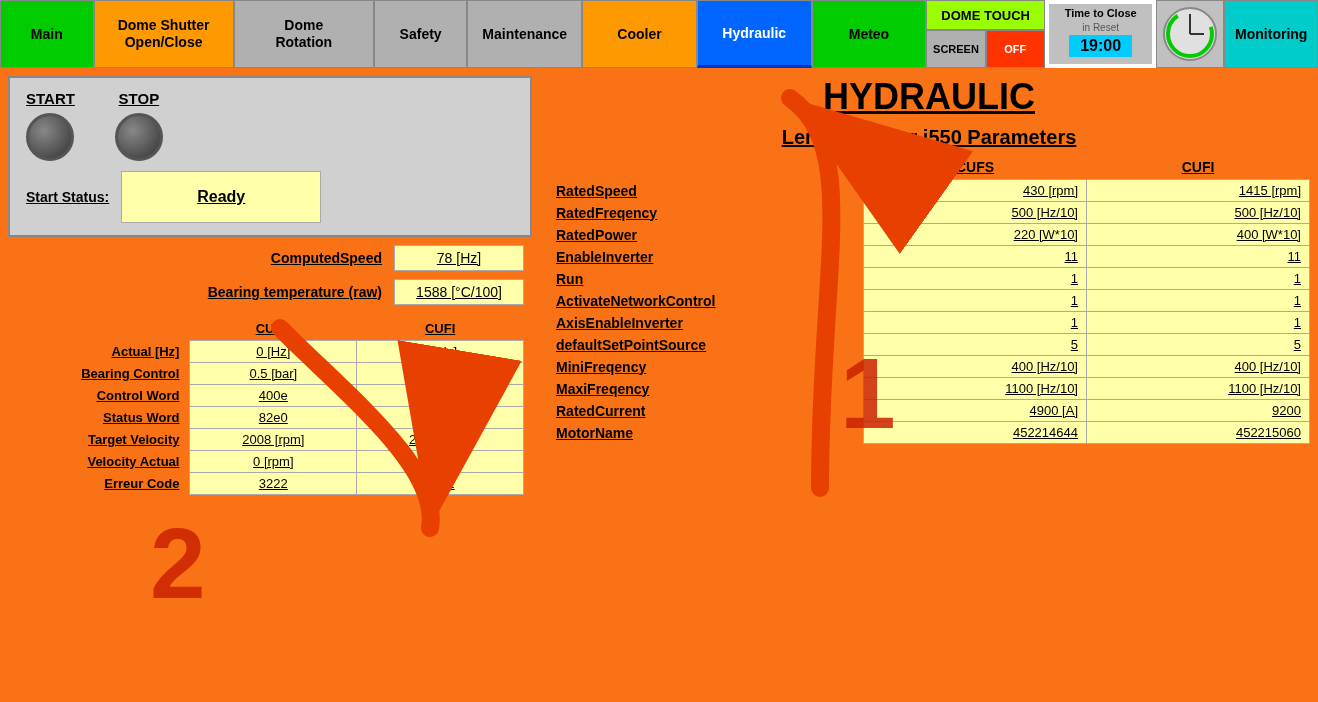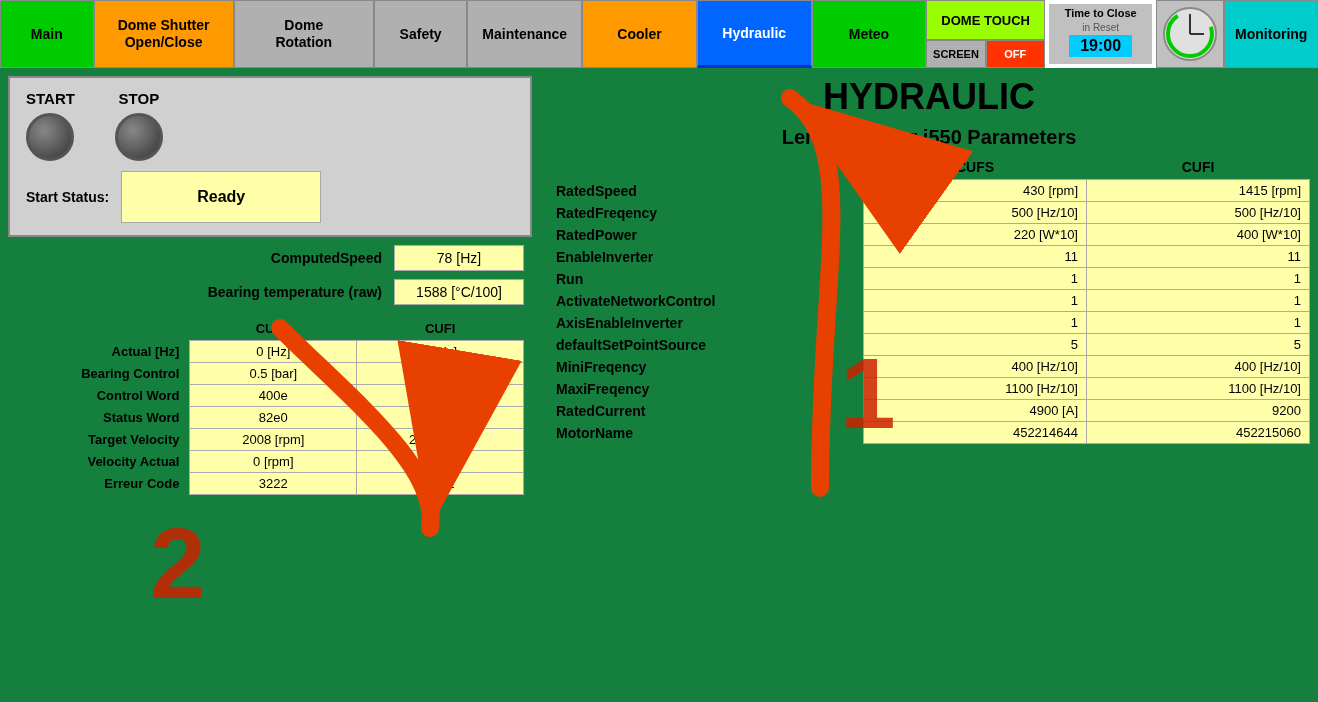--- a/index.html
+++ b/index.html
@@ -48,21 +48,21 @@
       flex: 1;
       display: flex;
       align-items: center;
       justify-content: center;
       font-weight: bold;
       font-size: 13px;
       border: 1px solid #888;
     }
     .dome-touch-bottom {
       display: flex;
-      height: 28px;
+      height: 38px;
     }
     .dome-screen { background: #b0b0b0; flex: 1; display: flex; align-items: center; justify-content: center; font-size: 11px; font-weight: bold; border: 1px solid #888; }
     .dome-off { background: #ff3300; flex: 1; display: flex; align-items: center; justify-content: center; font-size: 11px; font-weight: bold; color: #fff; border: 1px solid #888; }
 
     .time-close-wrapper {
       width: 130px;
       display: flex;
       flex-direction: column;
       background: #c0c0c0;
       border: 4px solid #ffffff;
@@ -77,21 +77,22 @@
       align-items: center;
       justify-content: center;
       background: #c0c0c0;
       border: 1px solid #888;
     }
 
     
     .main-content {
       display: flex;
       height: calc(702px - 68px);
-      background: #15803d;
+      background: #f97316;
+      text-decoration: underline;
     }
 
     
     .left-panel {
       width: 540px;
       padding: 8px;
       display: flex;
       flex-direction: column;
       gap: 8px;
     }

